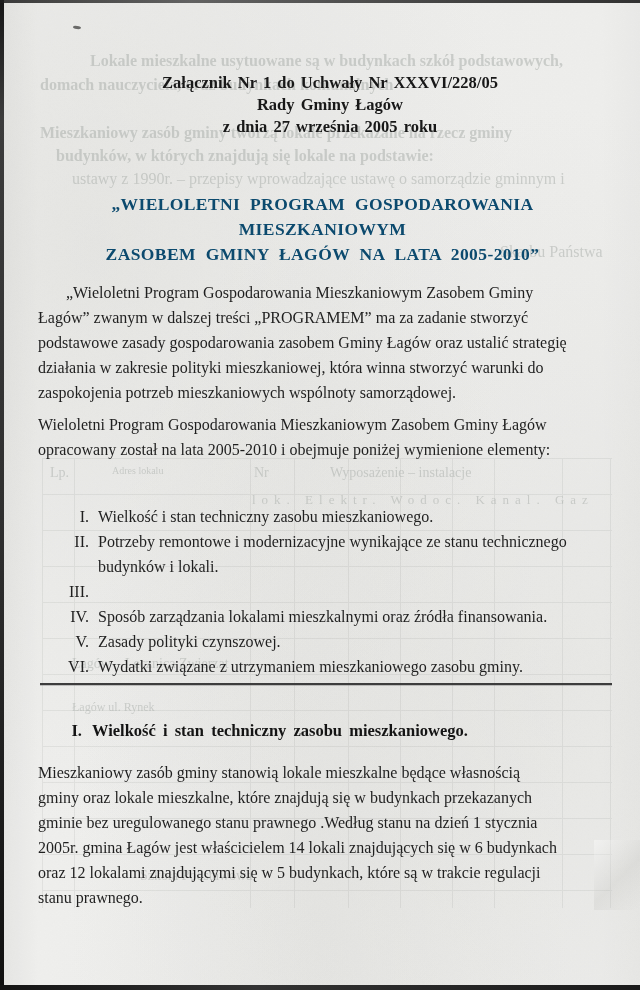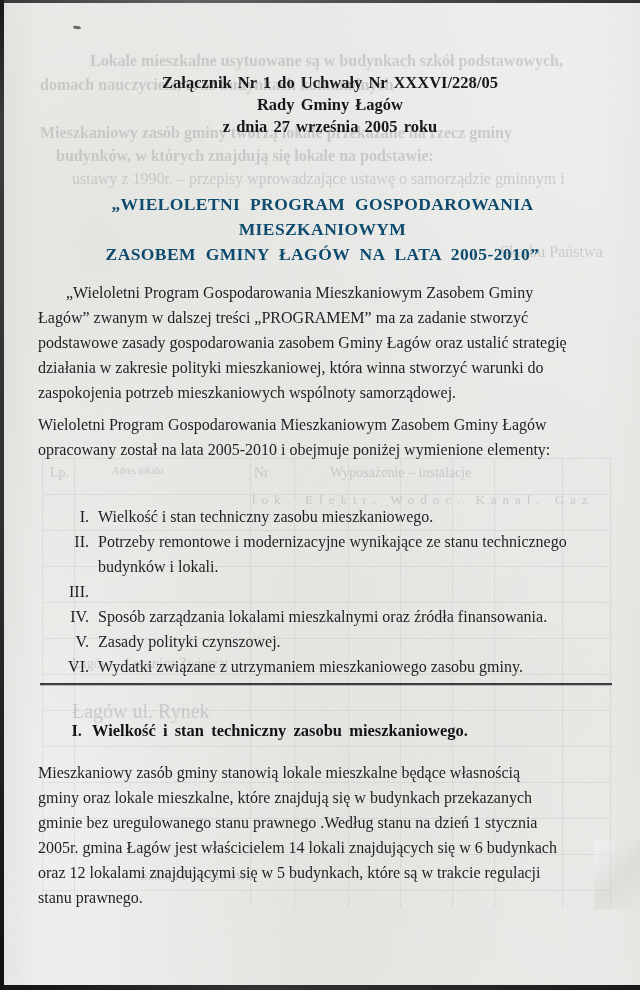--- a/index.html
+++ b/index.html
@@ -33,21 +33,21 @@
   .g3{left:40px;top:124px;}
   .g4{left:56px;top:147px;}
   .g5{left:72px;top:170px;}
   .g6{left:452px;top:243px;margin-left:48px;}
   .g7{left:50px;top:465px;font-size:14px;}
   .g8{left:112px;top:465px;font-size:10px;}
   .g9{left:254px;top:465px;font-size:14px;}
   .g10{left:330px;top:465px;font-size:14px;}
   .g11{left:252px;top:492px;font-size:13px;letter-spacing:6px;}
   .g12{left:72px;top:656px;font-size:14px;}
-  .g13{left:72px;top:700px;font-size:20px;}
+  .g13{left:72px;top:700px;font-size:12px;}
   .g14{left:140px;top:868px;font-size:14px;}
   .ghost-grid{
     position:absolute;left:42px;top:458px;width:570px;height:450px;opacity:.10;pointer-events:none;
     background:
       repeating-linear-gradient(180deg, #6b716b 0 1px, transparent 1px 36px),
       linear-gradient(90deg,#6b716b 1px,transparent 1px) 0 0/100% 100% no-repeat,
       linear-gradient(90deg,transparent 32px,#6b716b 32px,#6b716b 33px,transparent 33px),
       linear-gradient(90deg,transparent 208px,#6b716b 208px,#6b716b 209px,transparent 209px),
       linear-gradient(90deg,transparent 252px,#6b716b 252px,#6b716b 253px,transparent 253px),
       linear-gradient(90deg,transparent 306px,#6b716b 306px,#6b716b 307px,transparent 307px),

